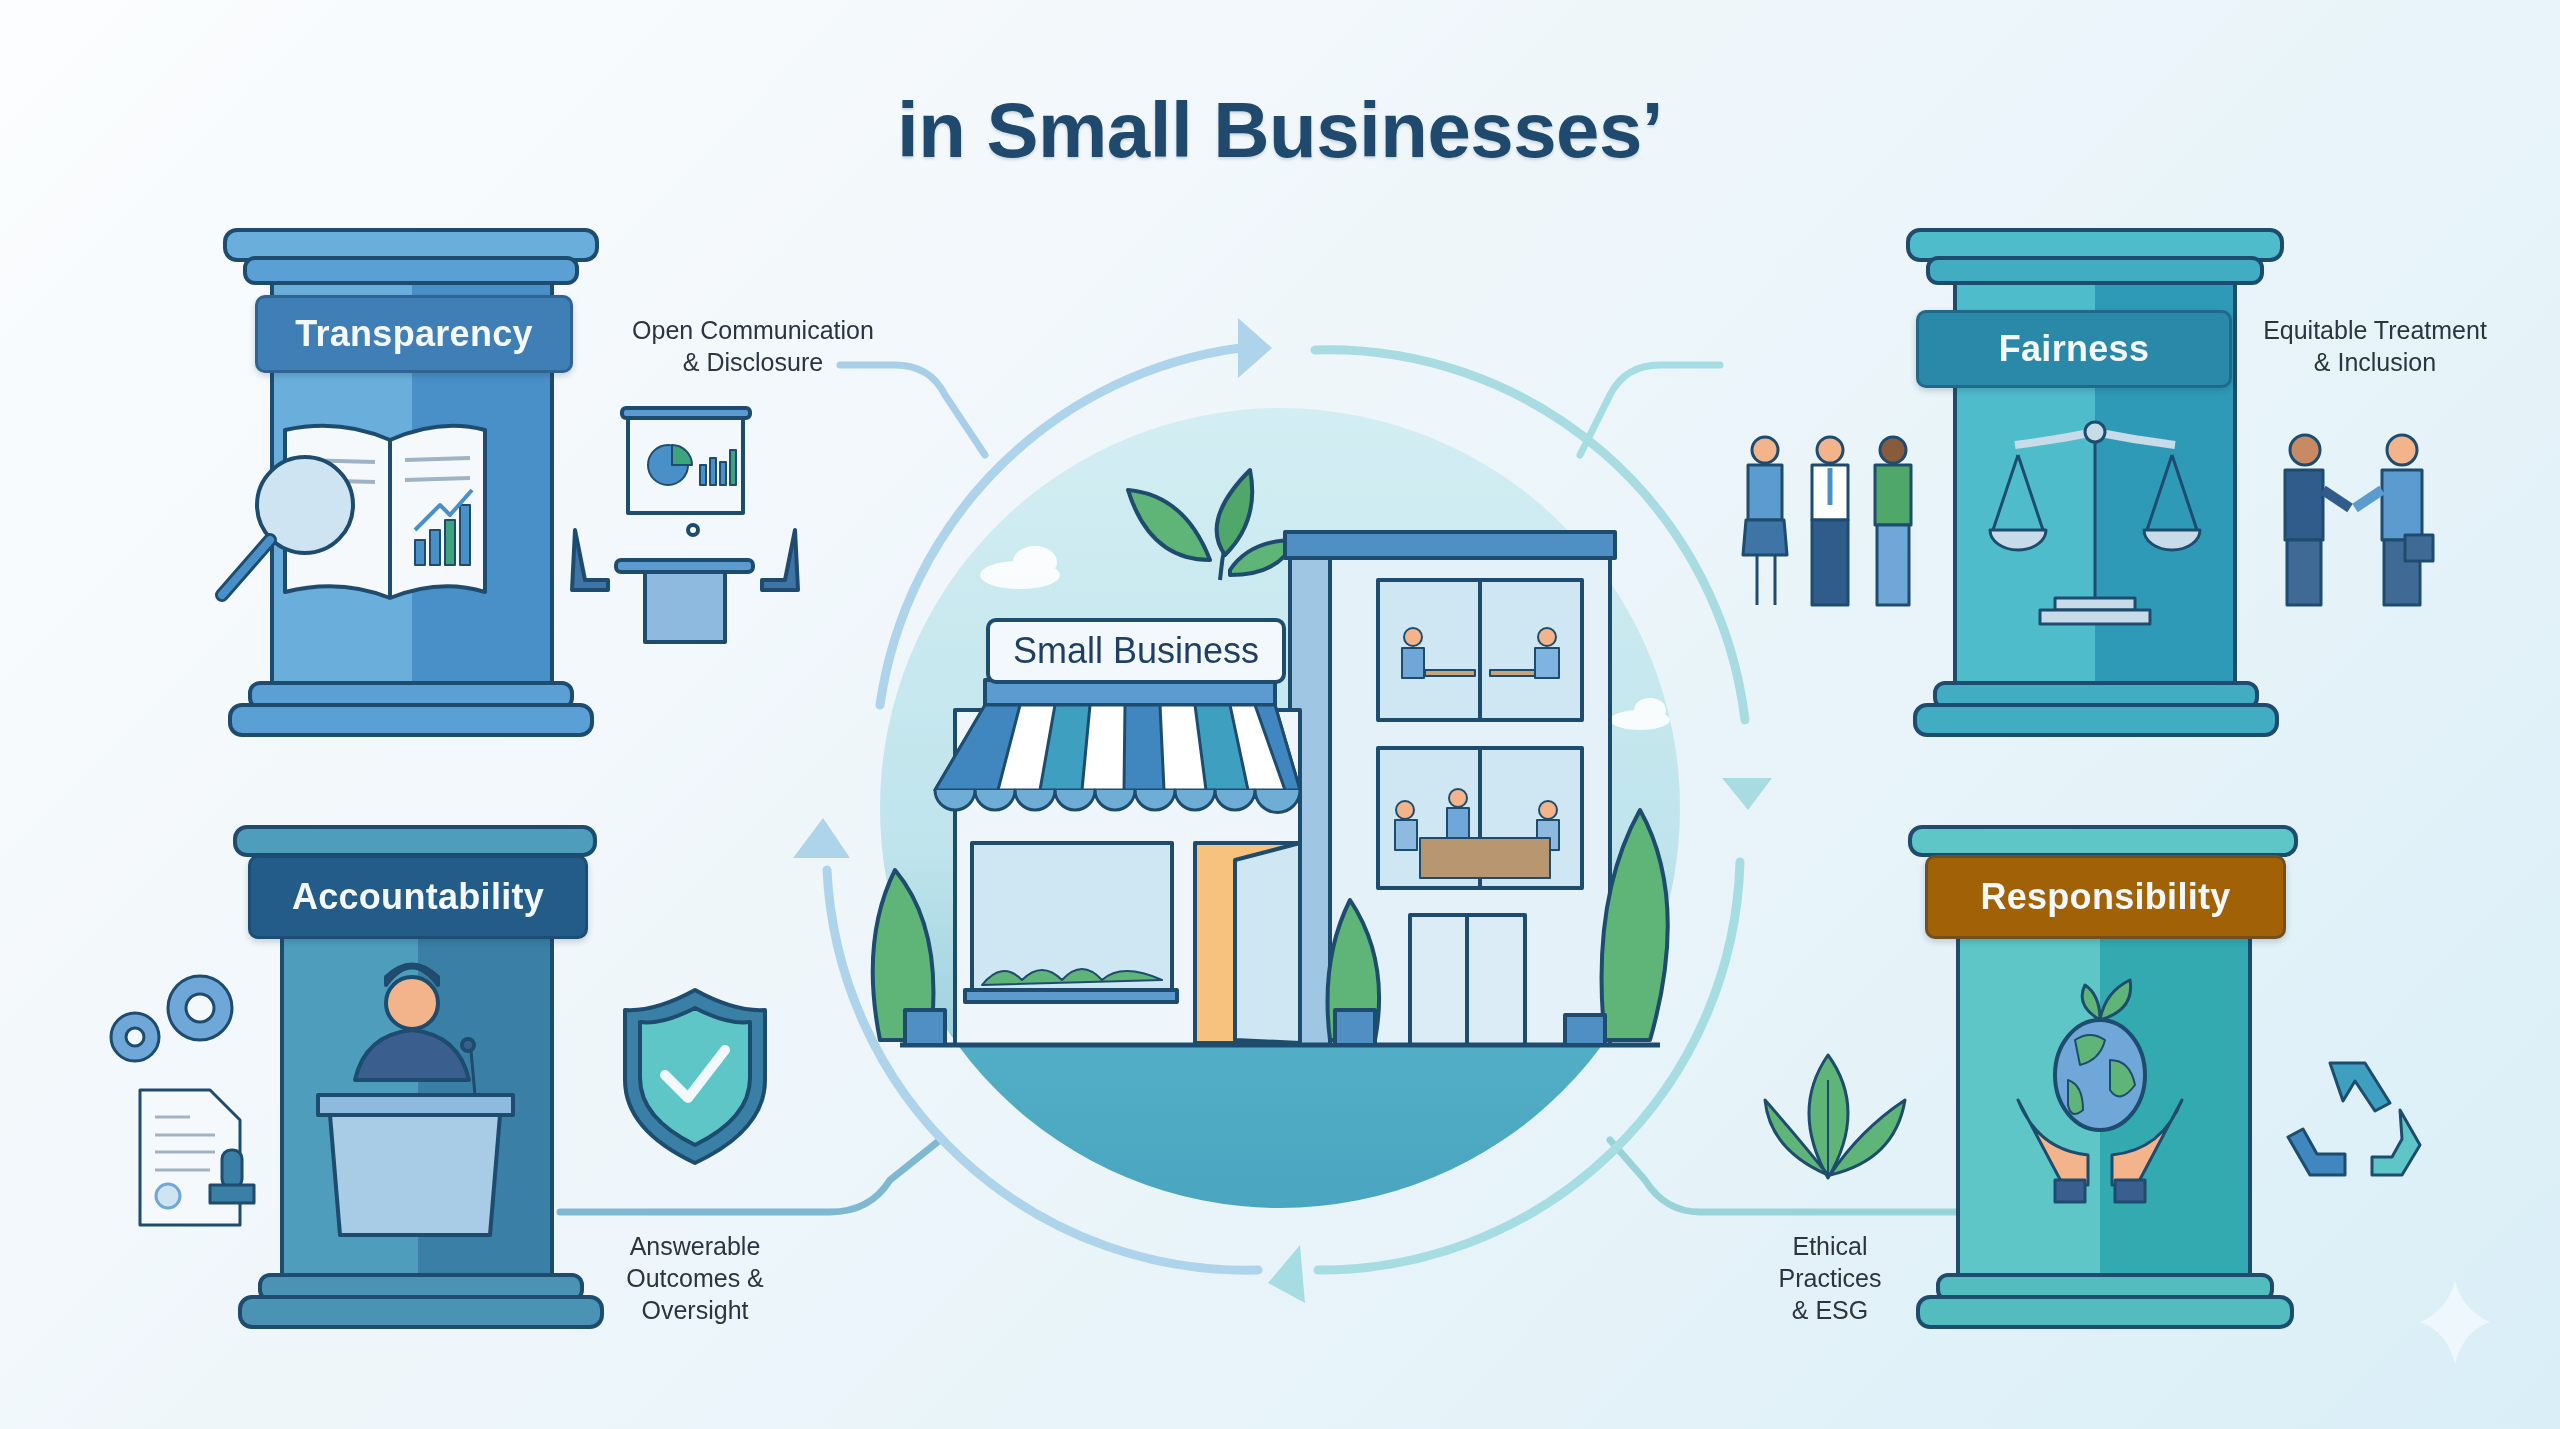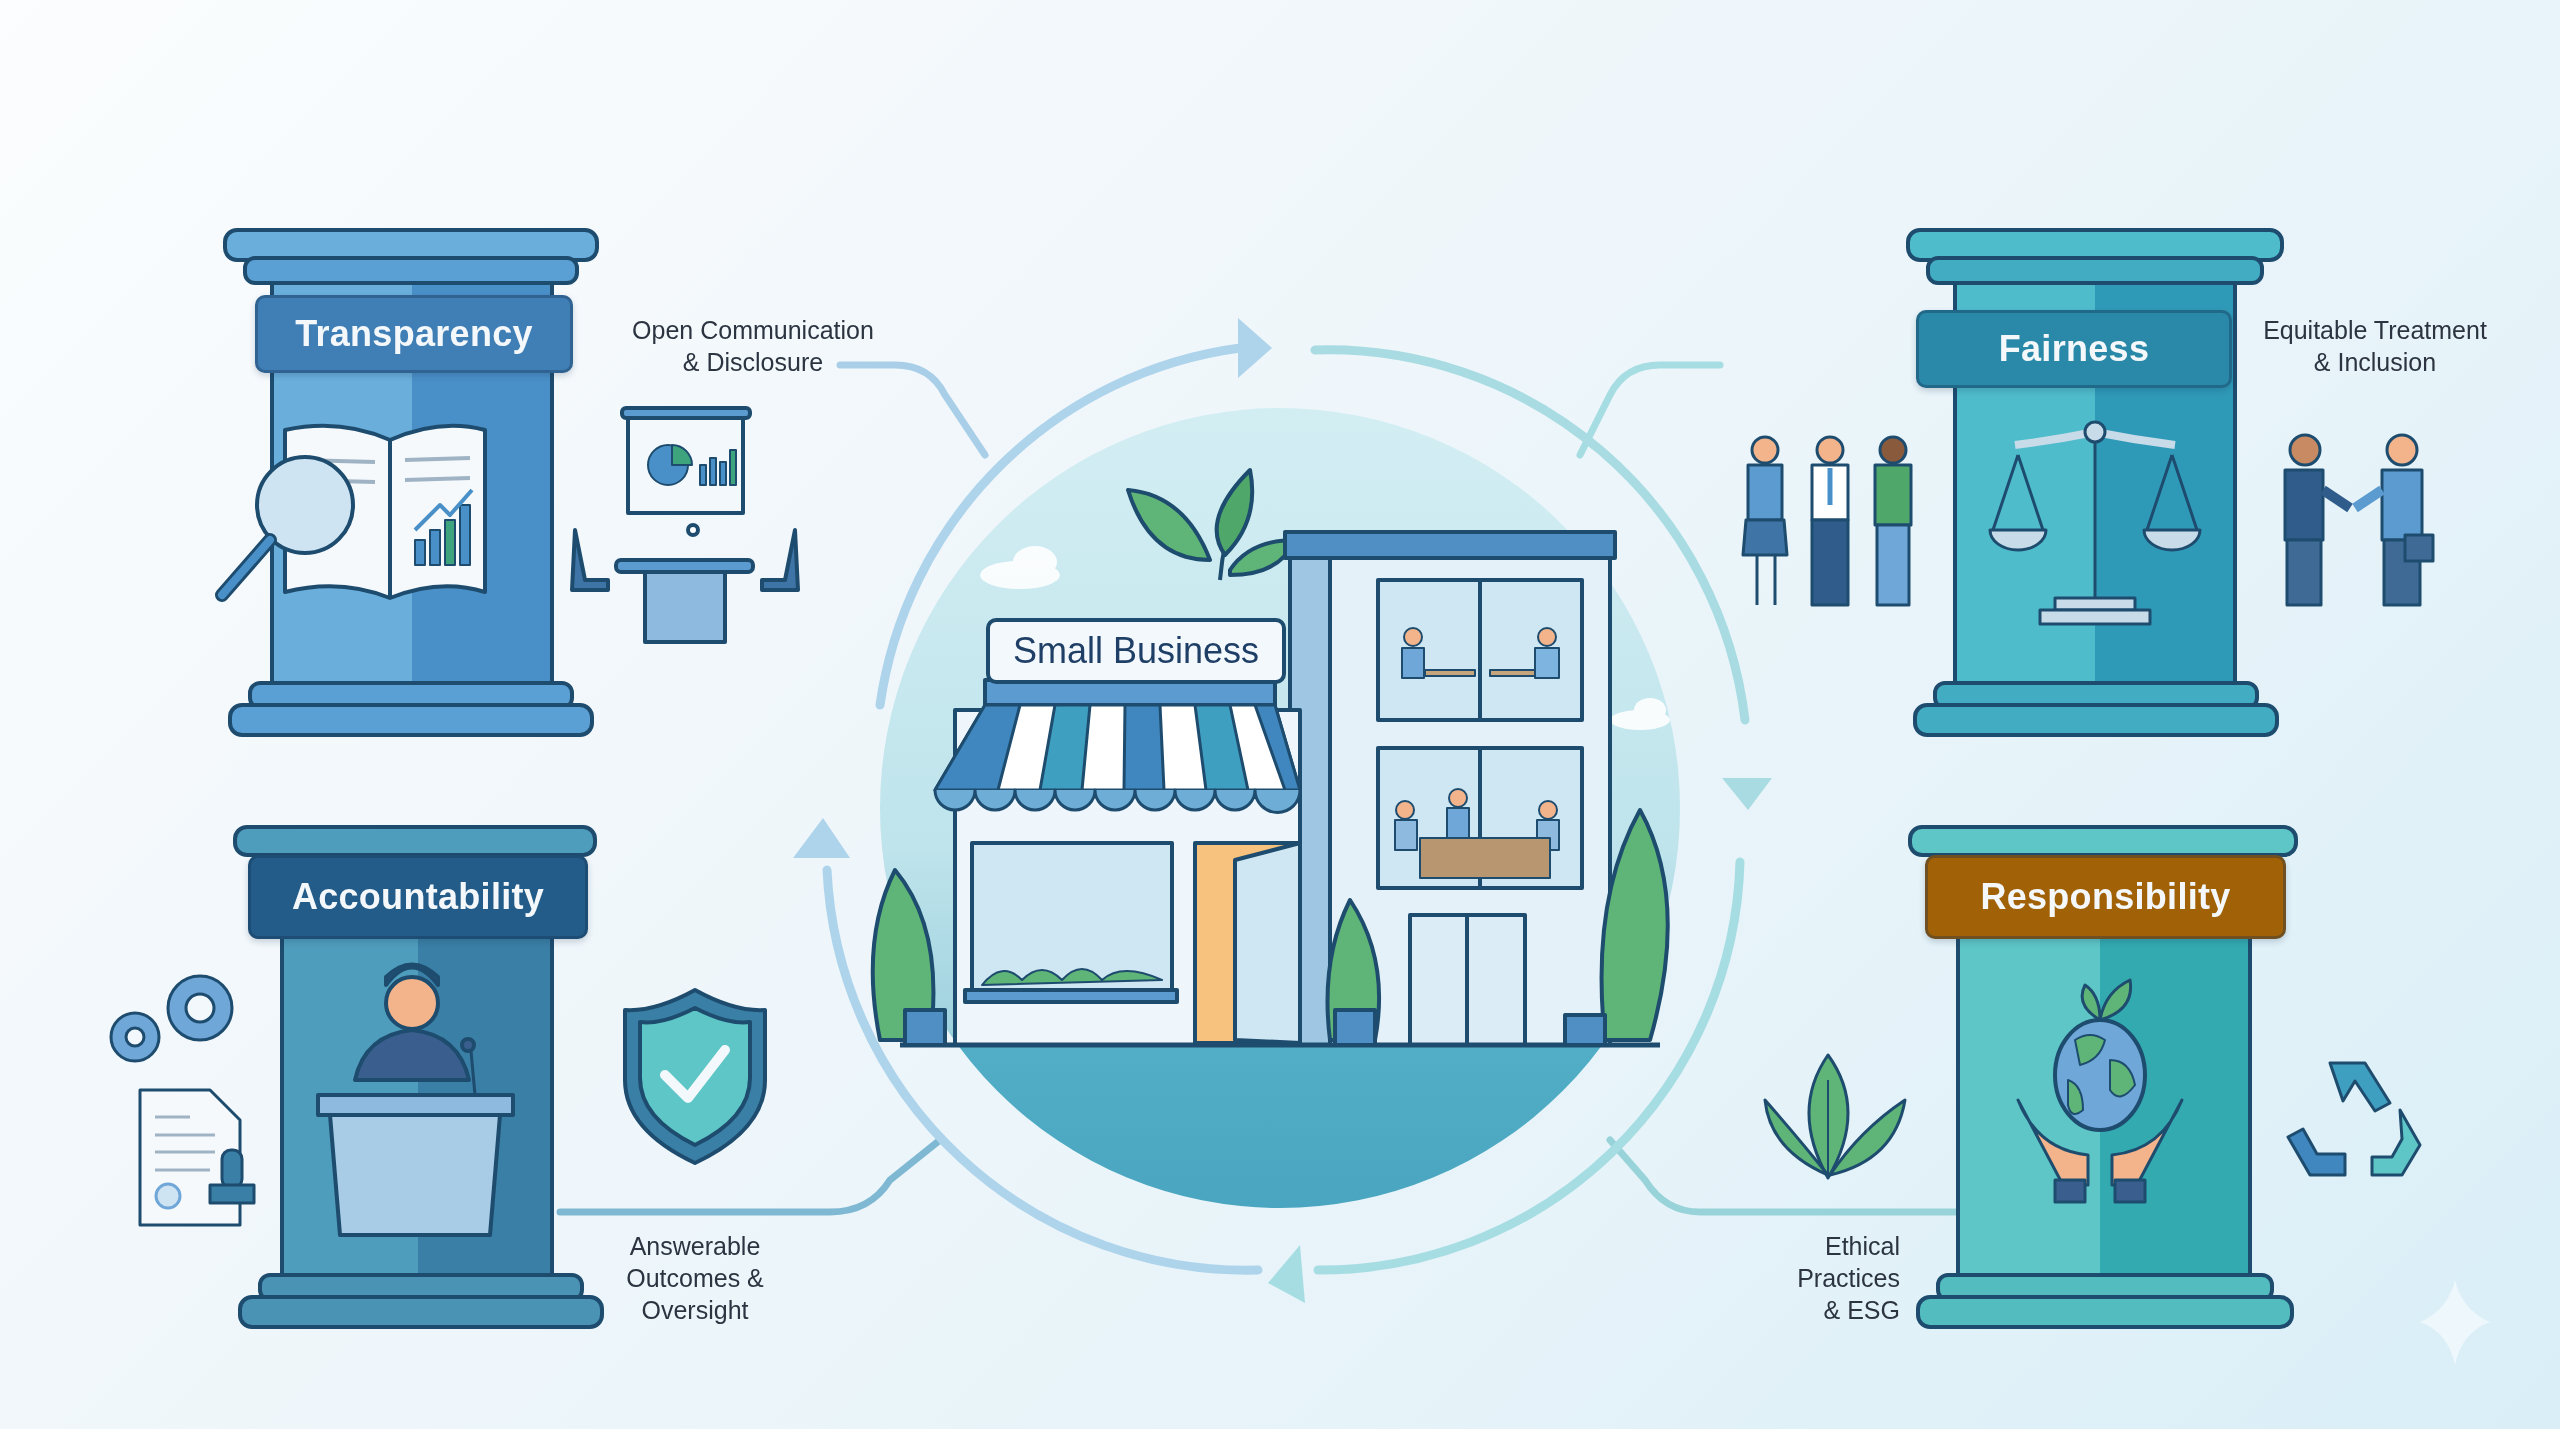--- a/index.html
+++ b/index.html
@@ -29,20 +29,21 @@
   }
   .sign-text {
     position:absolute; color:#1f3f66; font-weight:400; font-size:36px;
     display:flex; align-items:center; justify-content:center;
   }
 </style>
 </head>
 <body>
 
 <div class="title">
+  <div>in Small Businesses’</div>
 </div>
 
 <svg class="layer" width="2560" height="1429" viewBox="0 0 2560 1429">
   <defs>
     <linearGradient id="circGrad" x1="0" y1="0" x2="0" y2="1">
       <stop offset="0" stop-color="#d3eef3"></stop>
       <stop offset="0.55" stop-color="#bfe4ec"></stop>
       <stop offset="0.78" stop-color="#9fd2df"></stop>
       <stop offset="0.80" stop-color="#52aec6"></stop>
       <stop offset="1" stop-color="#4aa6c0"></stop>
@@ -331,19 +332,19 @@
 </div>
 <div class="desc" style="left:2245px; top:314px; width:260px;">
   <div>Equitable Treatment</div>
   <div>&amp; Inclusion</div>
 </div>
 <div class="desc" style="left:590px; top:1230px; width:210px;">
   <div>Answerable</div>
   <div>Outcomes &amp;</div>
   <div>Oversight</div>
 </div>
-<div class="desc" style="left:1760px; top:1230px; width:140px;text-align:right;">
+<div class="desc" style="left:1760px; top:1230px; width:140px;">
   <div>Ethical</div>
   <div>Practices</div>
   <div>&amp; ESG</div>
 </div>
 
 <div class="sign-text" style="left:988px; top:620px; width:296px; height:62px;">Small Business</div>
 
 </body></html>

